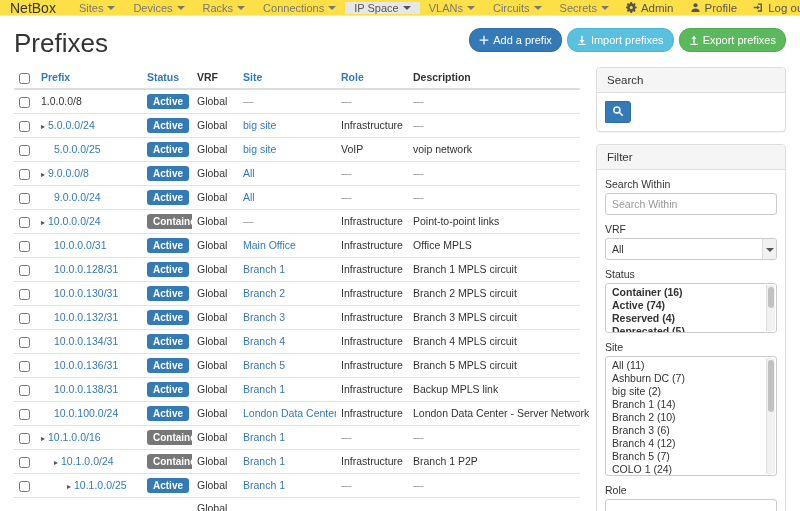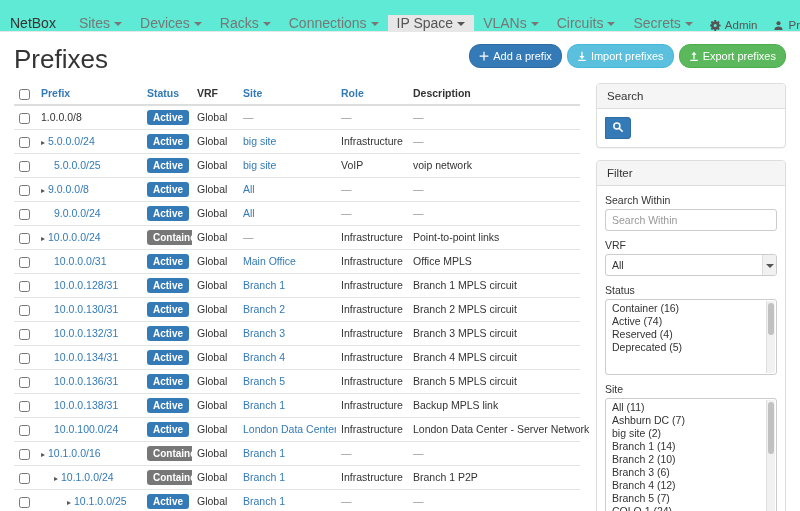--- a/index.html
+++ b/index.html
@@ -6,31 +6,31 @@
   html,body { margin:0; padding:0; }
   body {
     width:800px; height:511px; overflow:hidden;
     font-family:"Liberation Sans", sans-serif;
     font-size:12px; color:#333; background:#fff;
   }
   a { text-decoration:none; }
 
   
   .navbar {
-    height:32px; background:#5eead4; border-bottom:1px solid #e7e7e7;
-    display:flex; align-items:flex-end; padding:0 0 0 10px;
+    height:16px; background:#fde047; border-bottom:1px solid #e7e7e7;
+    display:flex; align-items:center; padding:0 0 0 10px;
   }
   .brand {
     display:flex; align-items:center; font-size:14px; color:#333;
     margin-right:14px; cursor:pointer; white-space:nowrap;
   }
   .nav-menu { display:flex; align-items:stretch; flex:1; }
   .nav-item {
     display:flex; align-items:center; gap:4px; padding:0 9px;
-    color:#777; font-size:14px; cursor:pointer; white-space:nowrap;
+    color:#777; font-size:11px; cursor:pointer; white-space:nowrap;
   }
   .nav-item.active { background:#e7e7e7; color:#555; }
   .caret {
     display:inline-block; width:0; height:0;
     border-left:4px solid transparent; border-right:4px solid transparent;
     border-top:4px solid currentColor; margin-top:1px;
   }
   .nav-right { display:flex; align-items:stretch; padding-right:8px; }
   .nav-user-item {
     display:flex; align-items:center; gap:4px; padding:0 8px;
@@ -437,21 +437,21 @@
             </span>
           </button>
         </div>
       </div>
     </div>
 
     <div class="panel">
       <div class="panel-heading">Filter</div>
       <div class="panel-body"><div class="flabel">Search Within</div><input class="finput" type="text" placeholder="Search Within" style=""><div class="flabel">VRF</div><div class="fselect"><span>All</span><span class="fsel-btn">
               <span class="caret"></span>
-            </span></div><div class="flabel">Status</div><div class="flist" style="height: 76px;">
+            </span></div><div class="flabel">Status</div><div class="flist" style="height: 50px; font-weight: bold;">
             <div class="fopt">Container (16)</div>
             <div class="fopt">Active (74)</div>
             <div class="fopt">Reserved (4)</div>
             <div class="fopt">Deprecated (5)</div>
             <div class="ftrack">
               <div class="fthumb"></div>
             </div>
           </div><div class="flabel">Site</div><div class="flist" style="height: 120px;">
             <div class="fopt">All (11)</div>
             <div class="fopt">Ashburn DC (7)</div>

